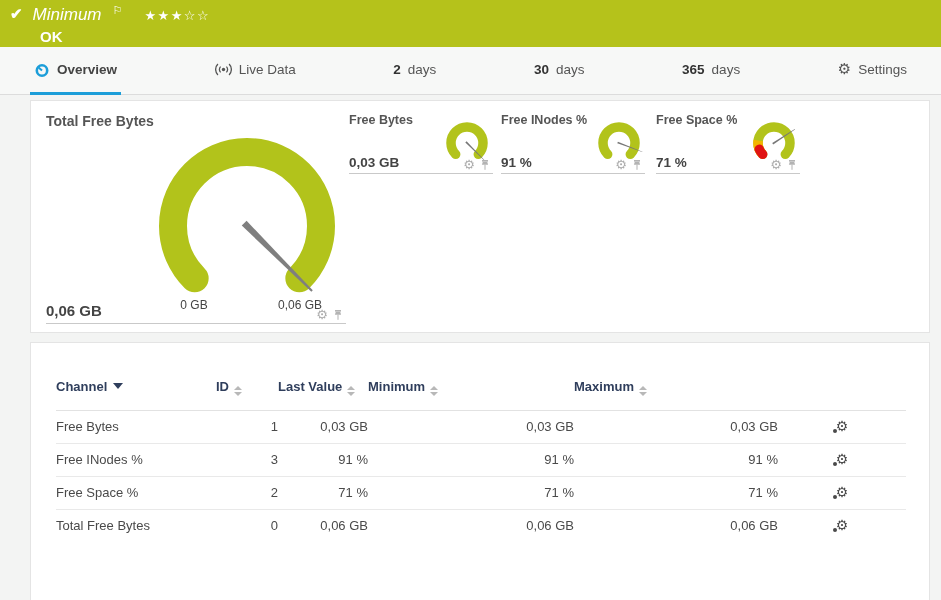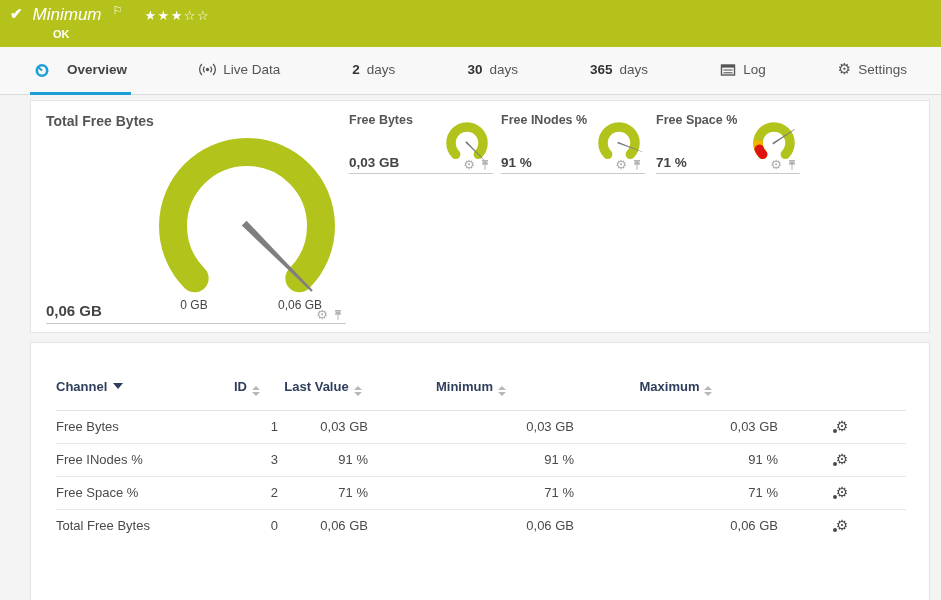--- a/index.html
+++ b/index.html
@@ -7,30 +7,30 @@
     font-family:"Liberation Sans", sans-serif; background:#f3f4f3; }
 
   
   .topbar { position:relative; height:47px; background:#b5c21b; color:#fff; }
   .topbar-row { position:absolute; left:10px; top:5px; display:flex; align-items:baseline; }
   .check-icon { font-size:15px; font-weight:bold; margin-right:10px; position:relative; top:-1px; }
   .sensor-kind { font-style:italic; font-size:17px; margin-right:8px; }
   .sensor-title { font-size:17.5px; font-weight:bold; letter-spacing:.2px; }
   .flag-icon { font-size:11px; position:relative; top:-6px; margin-left:3px; }
   .stars { font-size:13px; letter-spacing:1.5px; margin-left:22px; font-family:"DejaVu Sans",sans-serif; }
-  .status-ok { position:absolute; left:53px; top:28px; font-size:11px; font-weight:bold; }
+  .status-ok { position:absolute; left:40px; top:28px; font-size:15px; font-weight:bold; }
 
   
   .tabbar { position:relative; height:48px; background:#f7f8f7; border-bottom:1px solid #dcdcdc;
     display:flex; justify-content:space-between; align-items:stretch; padding:0 30px; }
   .tab { display:flex; align-items:center; gap:7px; color:#555; font-size:13.5px;
     cursor:pointer; border-bottom:3px solid transparent; padding:0 4px; margin-bottom:-1px; }
   .tab b { color:#333; }
   .tab.active { border-bottom-color:#1c9ed9; }
-  .tab.active .tab-label { font-weight:bold; color:#444;margin-left:10px; }
+  .tab.active .tab-label { font-weight:bold; color:#444; }
   .tab-ico { display:inline-flex; }
   .gear-glyph { font-family:"DejaVu Sans",sans-serif; font-size:15px; color:#555; line-height:1; }
 
   
   .card { position:absolute; left:30px; width:900px; background:#fff;
     border:1px solid #e4e4e4; }
   .card1 { top:100px; height:233px; }
   .card2 { top:342px; height:312px; border-bottom:none; }
 
   
@@ -49,21 +49,21 @@
   .small-gauge-svg { position:absolute; right:-1px; top:4px; }
   .small-footer-value { position:absolute; left:0; bottom:3px; }
   .gauge-label { font-size:12px; fill:#444; }
 
   
   .chtable { position:absolute; left:25px; top:30px; width:850px;
     border-collapse:collapse; table-layout:fixed; font-size:13px; }
   .chtable col.c-channel{width:160px} .chtable col.c-id{width:62px}
   .chtable col.c-last{width:90px} .chtable col.c-min{width:206px}
   .chtable col.c-max{width:204px} .chtable col.c-gear{width:128px}
-  .chtable th { color:#2f3e5c; font-weight:bold; text-align:center;
+  .chtable th { color:#2f3e5c; font-weight:bold; text-align:left;
     padding:6px 0 14px 0; vertical-align:top; }
   .chtable th.left { text-align:left; }
   .chtable td { color:#4a4a4a; text-align:right; padding:8px 0 9px 0; }
   .chtable td.left { text-align:left; }
   .chtable td.center { text-align:center; }
   .chtable tbody tr { border-top:1px solid #e9e9e9; }
   .chtable thead tr { border-bottom:1px solid #e2e2e2; }
   .sort { display:inline-flex; flex-direction:column; gap:2px; margin-left:5px; vertical-align:1px; }
   .sort .up { width:0;height:0;border-left:4px solid transparent;border-right:4px solid transparent;
     border-bottom:4px solid #b8b8b8; }
@@ -116,31 +116,20 @@
   </div>
   <div class="tab">
     <b>30</b>
     <span class="tab-label">days</span>
   </div>
   <div class="tab">
     <b>365</b>
     <span class="tab-label">days</span>
   </div>
   <div class="tab">
-    <span class="tab-ico">
-      <svg width="16" height="14" viewBox="0 0 16 14">
-          <rect x="1.5" y="2" width="13" height="10" fill="none" stroke="#555" stroke-width="1.4"></rect>
-          <rect x="1.5" y="2" width="13" height="2.6" fill="#555"></rect>
-          <line x1="3.5" y1="7" x2="12.5" y2="7" stroke="#555" stroke-width="1.1"></line>
-          <line x1="3.5" y1="9.8" x2="12.5" y2="9.8" stroke="#555" stroke-width="1.1"></line>
-        </svg>
-    </span>
-    <span class="tab-label">Log</span>
-  </div>
-  <div class="tab">
     <span class="tab-ico gear-glyph">⚙</span>
     <span class="tab-label">Settings</span>
   </div>
 </div>
 
 <div class="card card1">
 
   <div class="widget main-widget">
     <div class="w-title">Total Free Bytes</div>
     <svg class="main-gauge-svg" width="200" height="190" viewBox="0 0 200 190">

